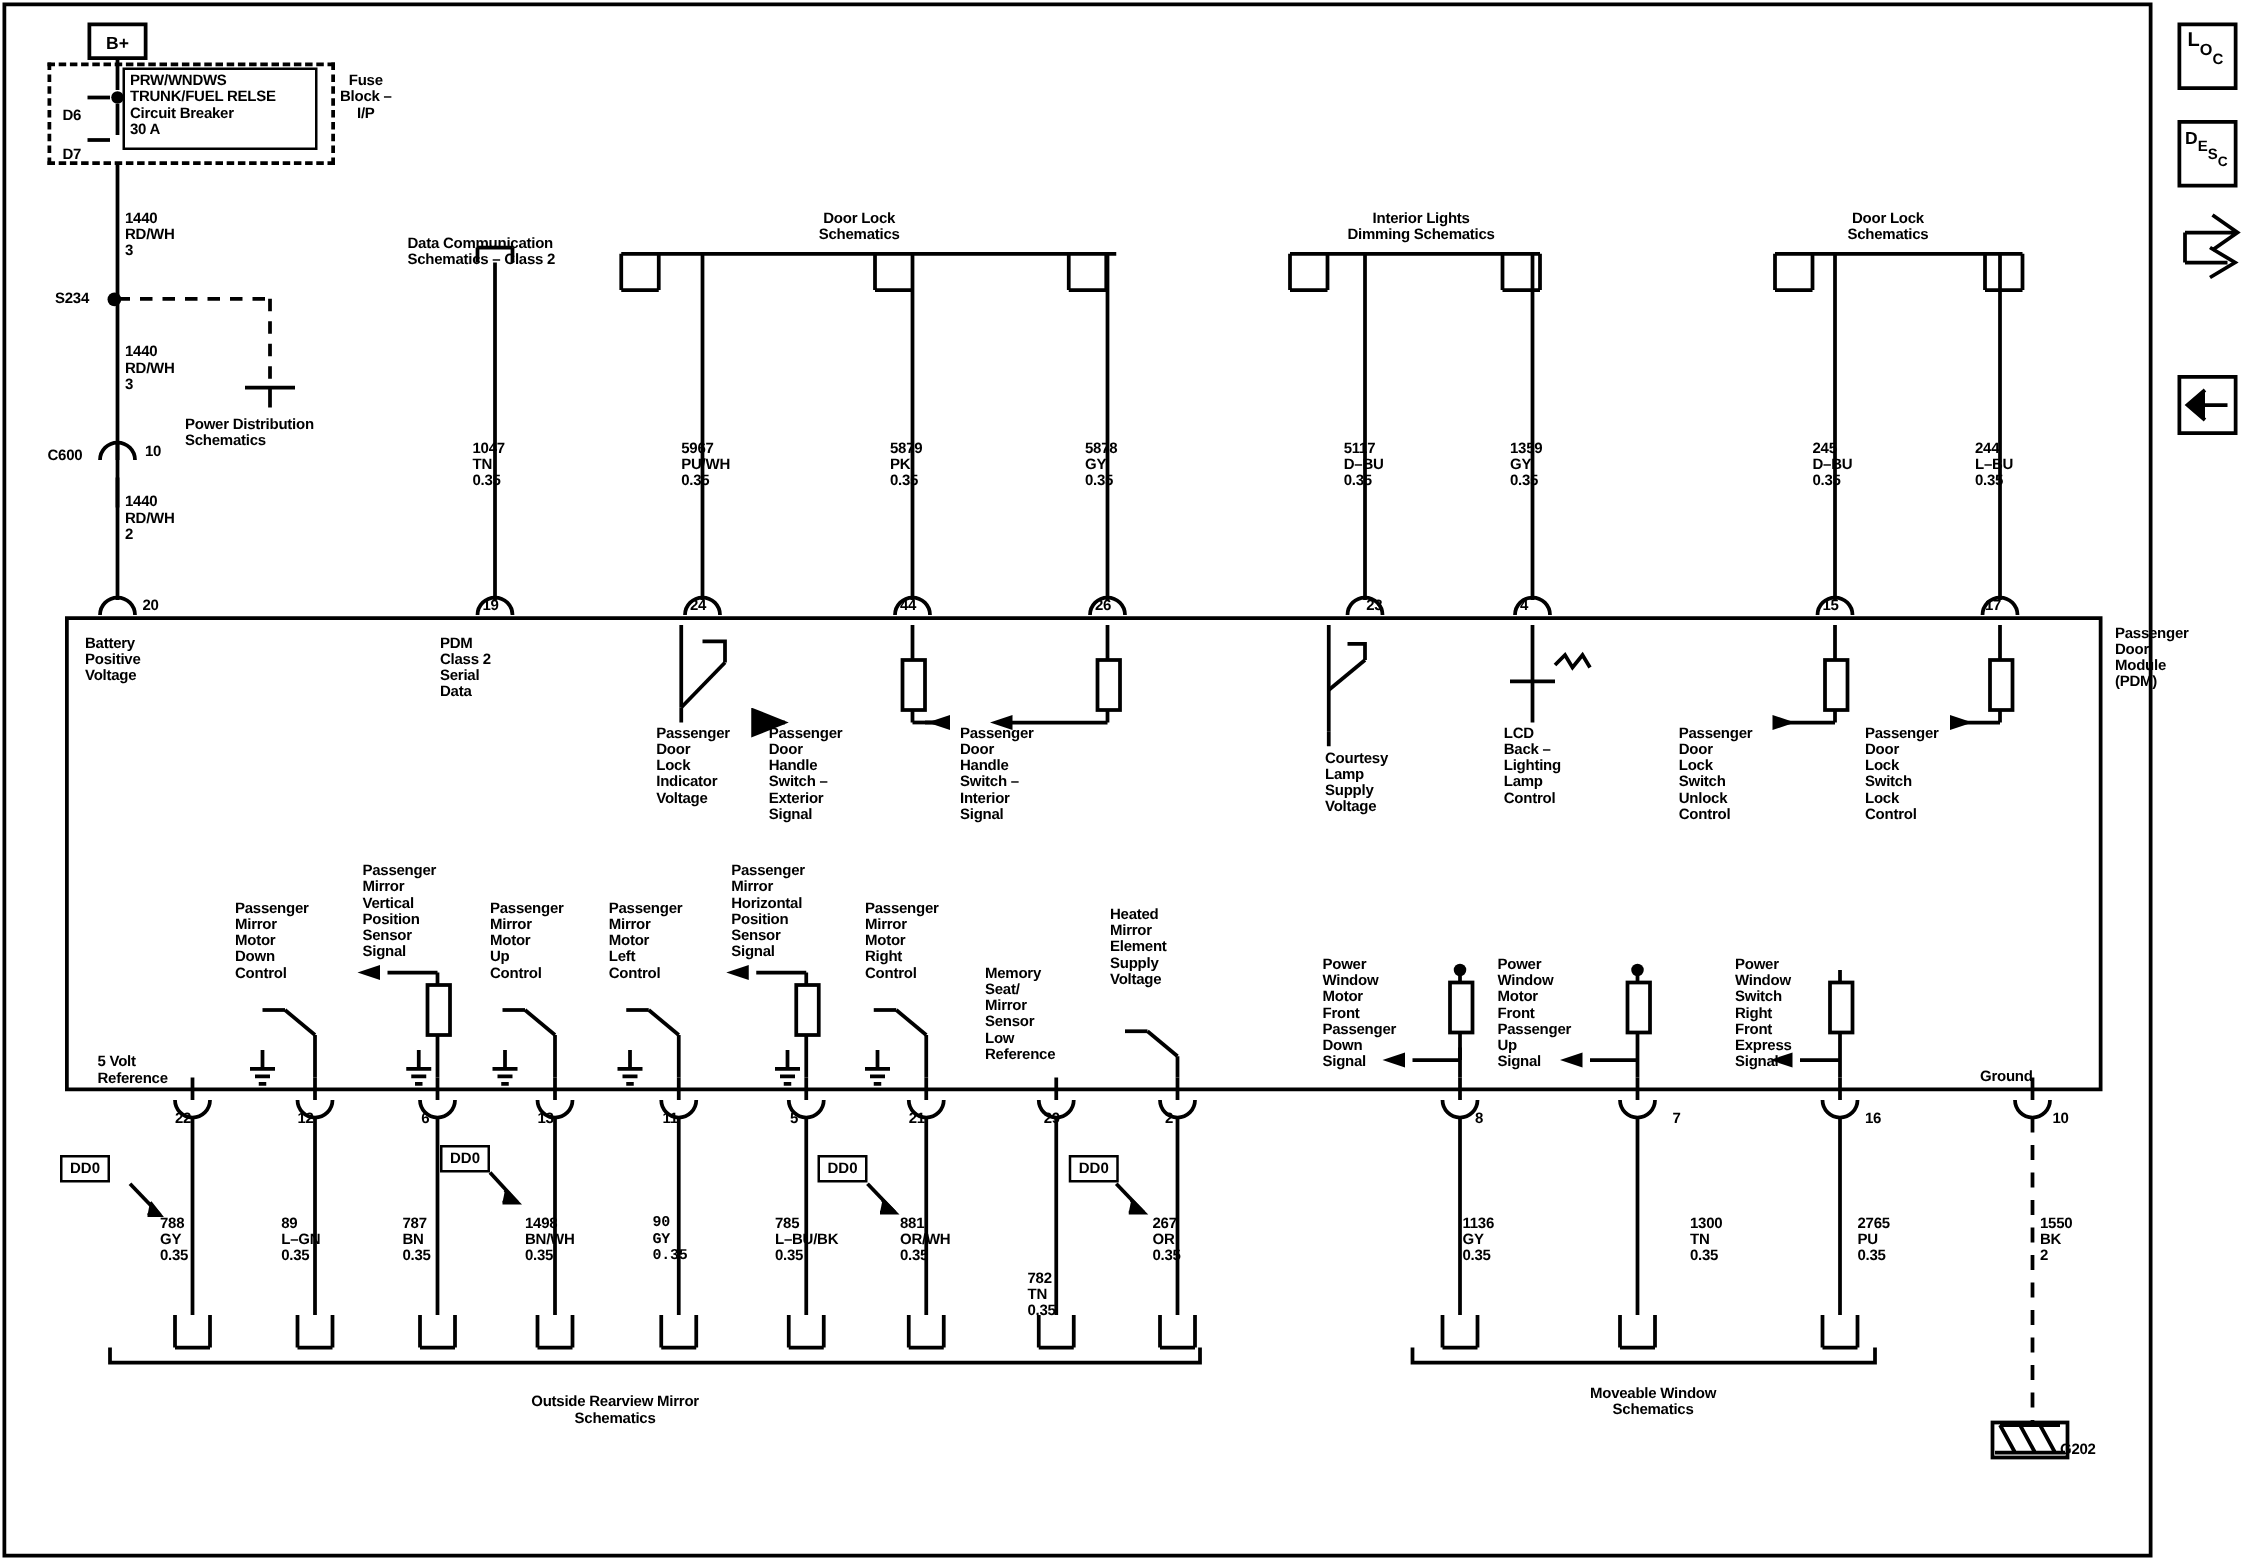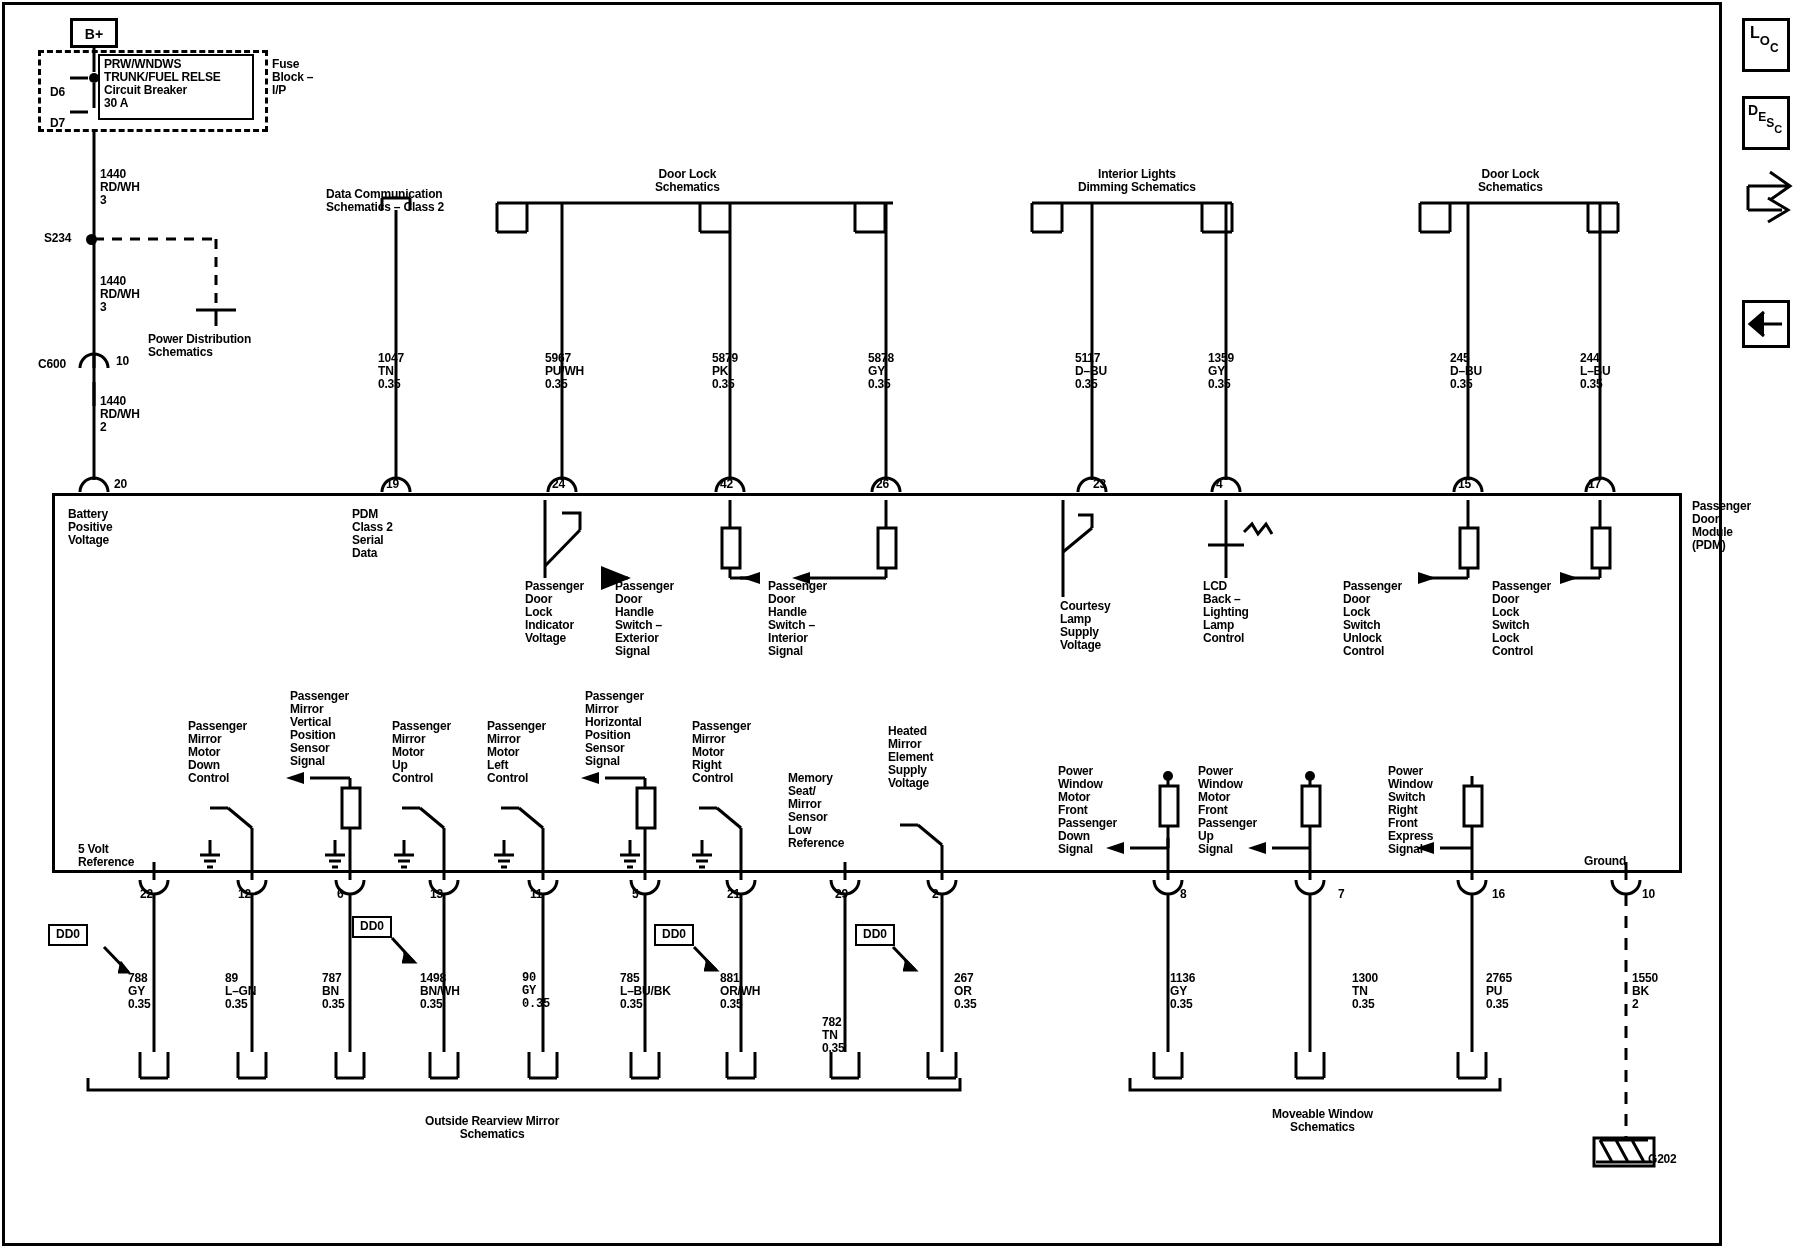--- a/index.html
+++ b/index.html
@@ -93,21 +93,21 @@
   <div class="box" style="left:2px; top:2px; width:1720px; height:1244px; border-width:3px;"></div>
 
   <div class="bplus" style="left:70px; top:18px; width:48px; height:30px; line-height:26px;">B+</div>
 
   <div class="dashbox" style="left:38px; top:50px; width:230px; height:82px;"></div>
   <div class="boxthin" style="left:98px; top:54px; width:156px; height:66px; border-width:2px;"></div>
   <div class="lbl small" style="left:104px; top:58px;">PRW/WNDWS
 TRUNK/FUEL RELSE
 Circuit Breaker
 30 A</div>
-  <div class="lbl small" style="left:272px; top:58px;">Fuse
+  <div class="lbl small" style="left:272px; top:58px;text-align:center;">Fuse
 Block –
 I/P</div>
   <div class="lbl small" style="left:50px; top:86px;">D6</div>
   <div class="lbl small" style="left:50px; top:117px;">D7</div>
 
   <div class="lbl small" style="left:100px; top:168px;"><span>1440</span><br><span>RD/WH</span><br><span>3</span></div>
   <div class="lbl small" style="left:44px; top:232px;">S234</div>
   <div class="dot" style="left:86px; top:234px;"></div>
   <div class="lbl small" style="left:100px; top:275px;"><span>1440</span><br><span>RD/WH</span><br><span>3</span></div>
   <div class="lbl small" style="left:148px; top:333px;">Power Distribution
@@ -130,21 +130,21 @@
   <div class="lbl small" style="left:712px; top:352px;"><span>5879</span><br><span>PK</span><br><span>0.35</span></div>
   <div class="lbl small" style="left:868px; top:352px;"><span>5878</span><br><span>GY</span><br><span>0.35</span></div>
   <div class="lbl small" style="left:1075px; top:352px;"><span>5117</span><br><span>D–BU</span><br><span>0.35</span></div>
   <div class="lbl small" style="left:1208px; top:352px;"><span>1359</span><br><span>GY</span><br><span>0.35</span></div>
   <div class="lbl small" style="left:1450px; top:352px;"><span>245</span><br><span>D–BU</span><br><span>0.35</span></div>
   <div class="lbl small" style="left:1580px; top:352px;"><span>244</span><br><span>L–BU</span><br><span>0.35</span></div>
 
   <div class="lbl small" style="left:114px; top:478px;">20</div>
   <div class="lbl small" style="left:386px; top:478px;">19</div>
   <div class="lbl small" style="left:552px; top:478px;">24</div>
-  <div class="lbl small" style="left:720px; top:478px;">42</div>
+  <div class="lbl small" style="left:720px; top:478px;">44</div>
   <div class="lbl small" style="left:876px; top:478px;">26</div>
   <div class="lbl small" style="left:1082px; top:478px;margin-left:11px;">23</div>
   <div class="lbl small" style="left:1216px; top:478px;">4</div>
   <div class="lbl small" style="left:1458px; top:478px;">15</div>
   <div class="lbl small" style="left:1588px; top:478px;">17</div>
 
   <div class="box" style="left:52px; top:493px; width:1630px; height:380px;"></div>
   <div class="lbl small" style="left:1692px; top:500px;">Passenger
 Door
 Module
@@ -284,21 +284,21 @@
   <div class="ddo" style="left:855px; top:924px; width:40px; height:22px;">DD0</div>
 
   <div class="lbl small" style="left:128px; top:972px;"><span>788</span><br><span>GY</span><br><span>0.35</span></div>
   <div class="lbl small" style="left:225px; top:972px;"><span>89</span><br><span>L–GN</span><br><span>0.35</span></div>
   <div class="lbl small" style="left:322px; top:972px;"><span>787</span><br><span>BN</span><br><span>0.35</span></div>
   <div class="lbl small" style="left:420px; top:972px;"><span>1498</span><br><span>BN/WH</span><br><span>0.35</span></div>
   <div class="lbl small" style="left:522px; top:972px;font-family:Liberation Mono, monospace;"><span>90</span><br><span>GY</span><br><span>0.35</span></div>
   <div class="lbl small" style="left:620px; top:972px;"><span>785</span><br><span>L–BU/BK</span><br><span>0.35</span></div>
   <div class="lbl small" style="left:720px; top:972px;"><span>881</span><br><span>OR/WH</span><br><span>0.35</span></div>
   <div class="lbl small" style="left:822px; top:1016px;"><span>782</span><br><span>TN</span><br><span>0.35</span></div>
-  <div class="lbl small" style="left:922px; top:972px;margin-left:32px;"><span>267</span><br><span>OR</span><br><span>0.35</span></div>
+  <div class="lbl small" style="left:922px; top:972px;"><span>267</span><br><span>OR</span><br><span>0.35</span></div>
 
   <div class="lbl small" style="left:1170px; top:972px;"><span>1136</span><br><span>GY</span><br><span>0.35</span></div>
   <div class="lbl small" style="left:1328px; top:972px;margin-left:24px;"><span>1300</span><br><span>TN</span><br><span>0.35</span></div>
   <div class="lbl small" style="left:1486px; top:972px;"><span>2765</span><br><span>PU</span><br><span>0.35</span></div>
   <div class="lbl small" style="left:1632px; top:972px;"><span>1550</span><br><span>BK</span><br><span>2</span></div>
 
   <div class="lbl small" style="left:425px; top:1115px; text-align:center;">Outside Rearview Mirror
 Schematics</div>
   <div class="lbl small" style="left:1272px; top:1108px; text-align:center;">Moveable Window
 Schematics</div>

